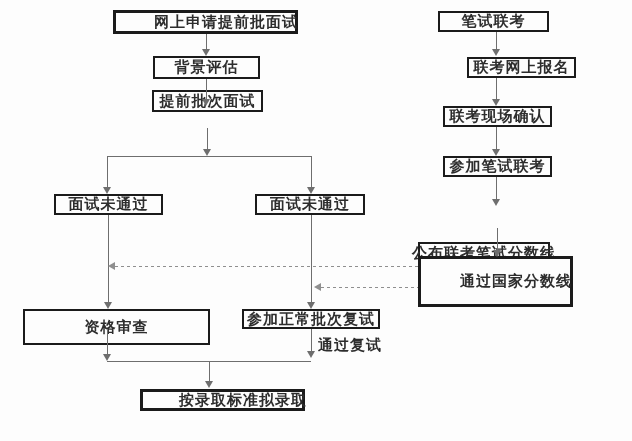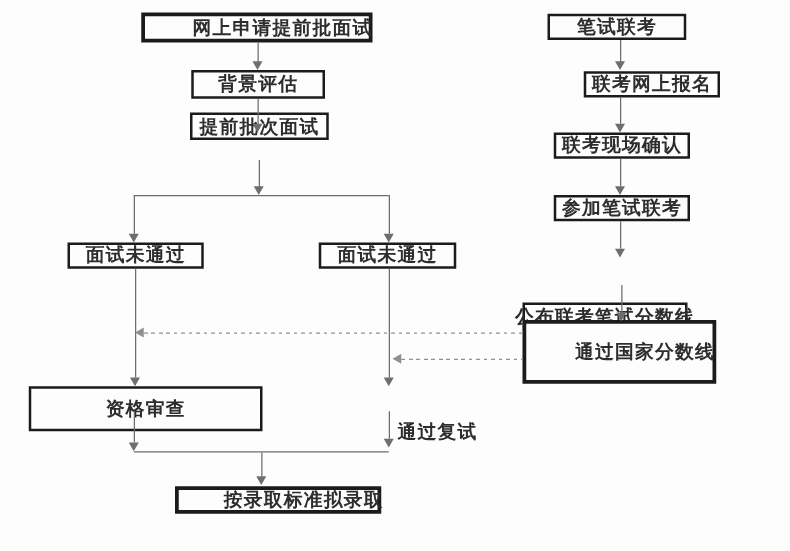--- a/index.html
+++ b/index.html
@@ -52,20 +52,21 @@
   <div class="box" style="left:153px;top:56px;width:107px;height:23px;">背景评估</div>
 
   <div class="box" style="left:152px;top:90px;width:111px;height:22px;">提前批次面试</div>
 
   <div class="box" style="left:54px;top:194px;width:109px;height:21px;">面试未通过</div>
 
   <div class="box" style="left:255px;top:194px;width:110px;height:21px;">面试未通过</div>
 
   <div class="box" style="left:23px;top:309px;width:187px;height:36px;">资格审查</div>
 
+  <div class="box" style="left:242px;top:309px;width:138px;height:20px;">参加正常批次复试</div>
 
   <div class="box heavy" style="left:140px;top:389px;width:165px;height:22px;">按录取标准拟录取</div>
 
   <div class="box" style="left:438px;top:11px;width:111px;height:21px;">笔试联考</div>
 
   <div class="box" style="left:467px;top:57px;width:109px;height:21px;">联考网上报名</div>
 
   <div class="box" style="left:443px;top:106px;width:109px;height:21px;">联考现场确认</div>
 
   <div class="box" style="left:443px;top:156px;width:109px;height:21px;">参加笔试联考</div>

